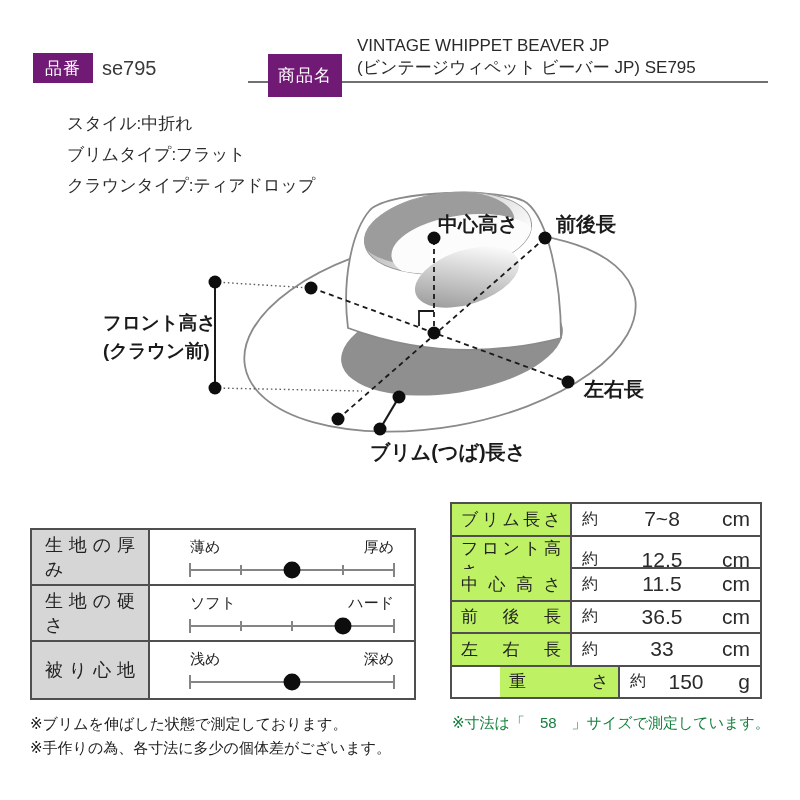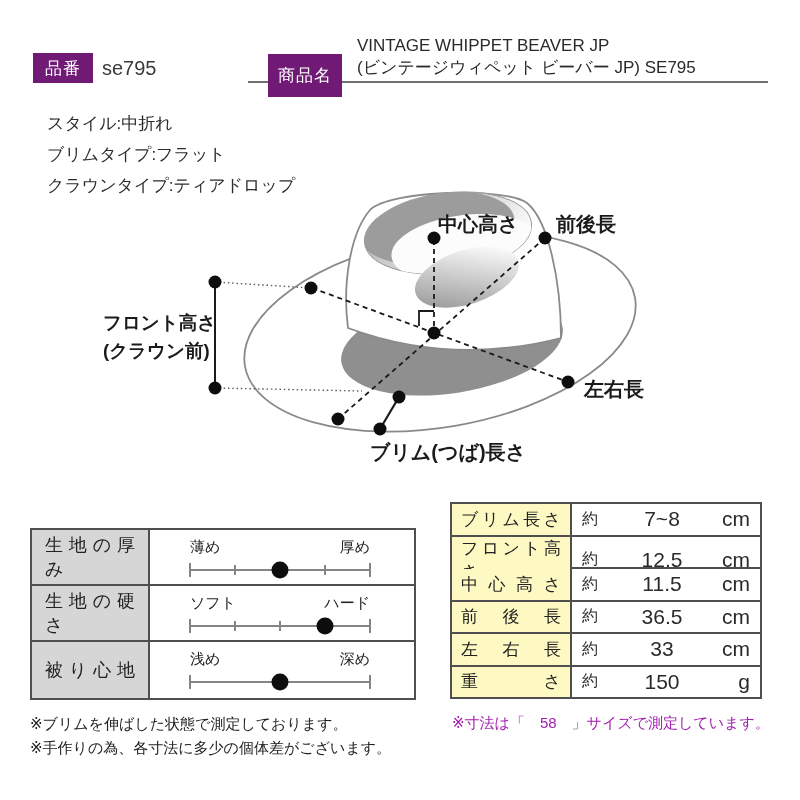--- a/index.html
+++ b/index.html
@@ -7,54 +7,54 @@
   .page{position:relative;width:800px;height:800px;background:#fff;overflow:hidden;}
 
   
   .label-box{position:absolute;background:#701a75;color:#fff;display:flex;align-items:center;justify-content:center;font-size:17px;letter-spacing:1px;}
   .item-no-value{position:absolute;left:102px;top:57px;font-size:20px;color:#3a3a3a;}
   .title-underline{position:absolute;left:248px;top:81px;width:520px;height:2px;background:#707070;}
   .product-title{position:absolute;left:357px;top:35px;width:412px;font-size:17px;line-height:22px;color:#2a2a2a;}
 
   
   .specs{position:absolute;left:47px;top:108px;font-size:17px;color:#2b2b2b;}
-  .specs div{height:31px;line-height:31px;}
+  .specs div{height:31px;line-height:31px;margin-left:20px;}
 
   
   .diagram-svg{position:absolute;left:85px;top:185px;}
   .diag-label{font-size:20px;font-weight:bold;fill:#1a1a1a;}
   .diag-label-sm{font-size:18.5px;font-weight:bold;fill:#1a1a1a;}
 
   
   .rating-table{position:absolute;left:30px;top:528px;width:386px;height:172px;border:2px solid #4f4f4f;box-sizing:border-box;display:grid;grid-template-rows:1fr 1fr 1fr;background:#fff;}
   .rating-row{display:grid;grid-template-columns:118px 1fr;border-bottom:2px solid #4f4f4f;}
   .rating-row:last-child{border-bottom:none;}
   .rating-label{background:#d6d6d6;border-right:2px solid #4f4f4f;display:flex;align-items:center;font-size:18px;color:#222;padding:0 13px;}
   .rating-label span{width:100%;text-align:justify;text-align-last:justify;}
-  .rating-content{position:relative;padding:8px 44px 0 40px;border-radius:12px;}
+  .rating-content{position:relative;padding:8px 20px 0 40px;border-radius:12px;}
   .scale-ends{display:flex;justify-content:space-between;font-size:15px;color:#222;margin-bottom:2px;}
   .slider{position:relative;height:22px;margin-top:2px;}
   .slider .track{position:absolute;left:0;right:0;top:10px;height:2px;background:#858585;}
   .slider .tick{position:absolute;top:6px;width:2px;height:10px;background:#858585;transform:translateX(-50%);}
   .slider .tick.end{top:4px;height:14px;}
   .slider .dot{position:absolute;top:11px;width:17px;height:17px;border-radius:50%;background:#0d0d0d;transform:translate(-50%,-50%);}
 
   
   .size-table{position:absolute;left:450px;top:502px;width:312px;border:2px solid #4f4f4f;box-sizing:border-box;}
   .size-row{display:grid;grid-template-columns:120px 40px 1fr 48px;height:30.5px;border-bottom:2px solid #4f4f4f;align-items:center;background:#fff;}
-  .size-row:last-child{border-bottom:none;}
-  .size-label{background:#fef9c3;border-right:2px solid #4f4f4f;height:100%;display:flex;align-items:center;padding:0 9px;font-size:17px;color:#222;}
+  .size-row:last-child{border-bottom:none;padding-left:48px;}
+  .size-label{background:#bef264;border-right:2px solid #4f4f4f;height:100%;display:flex;align-items:center;padding:0 9px;font-size:17px;color:#222;}
   .size-label span{width:100%;text-align:justify;text-align-last:justify;}
   .size-approx{font-size:16px;color:#2a2a2a;padding-left:10px;}
   .size-value{font-size:21px;color:#2a2a2a;text-align:center;}
   .size-unit{font-size:21px;color:#2a2a2a;text-align:right;padding-right:10px;}
 
   
   .notes-left{position:absolute;left:30px;top:712px;font-size:15px;color:#222;line-height:24px;}
-  .note-right{position:absolute;left:452px;top:714px;font-size:15px;color:#a21caf;}
+  .note-right{position:absolute;left:452px;top:714px;font-size:15px;color:#15803d;}
 </style>
 </head>
 <body>
 
 <div class="page">
 
   <div class="label-box" style="left:33px;top:53px;width:60px;height:30px;">
     <span>品番</span>
   </div>
   <div class="item-no-value">se795</div>

